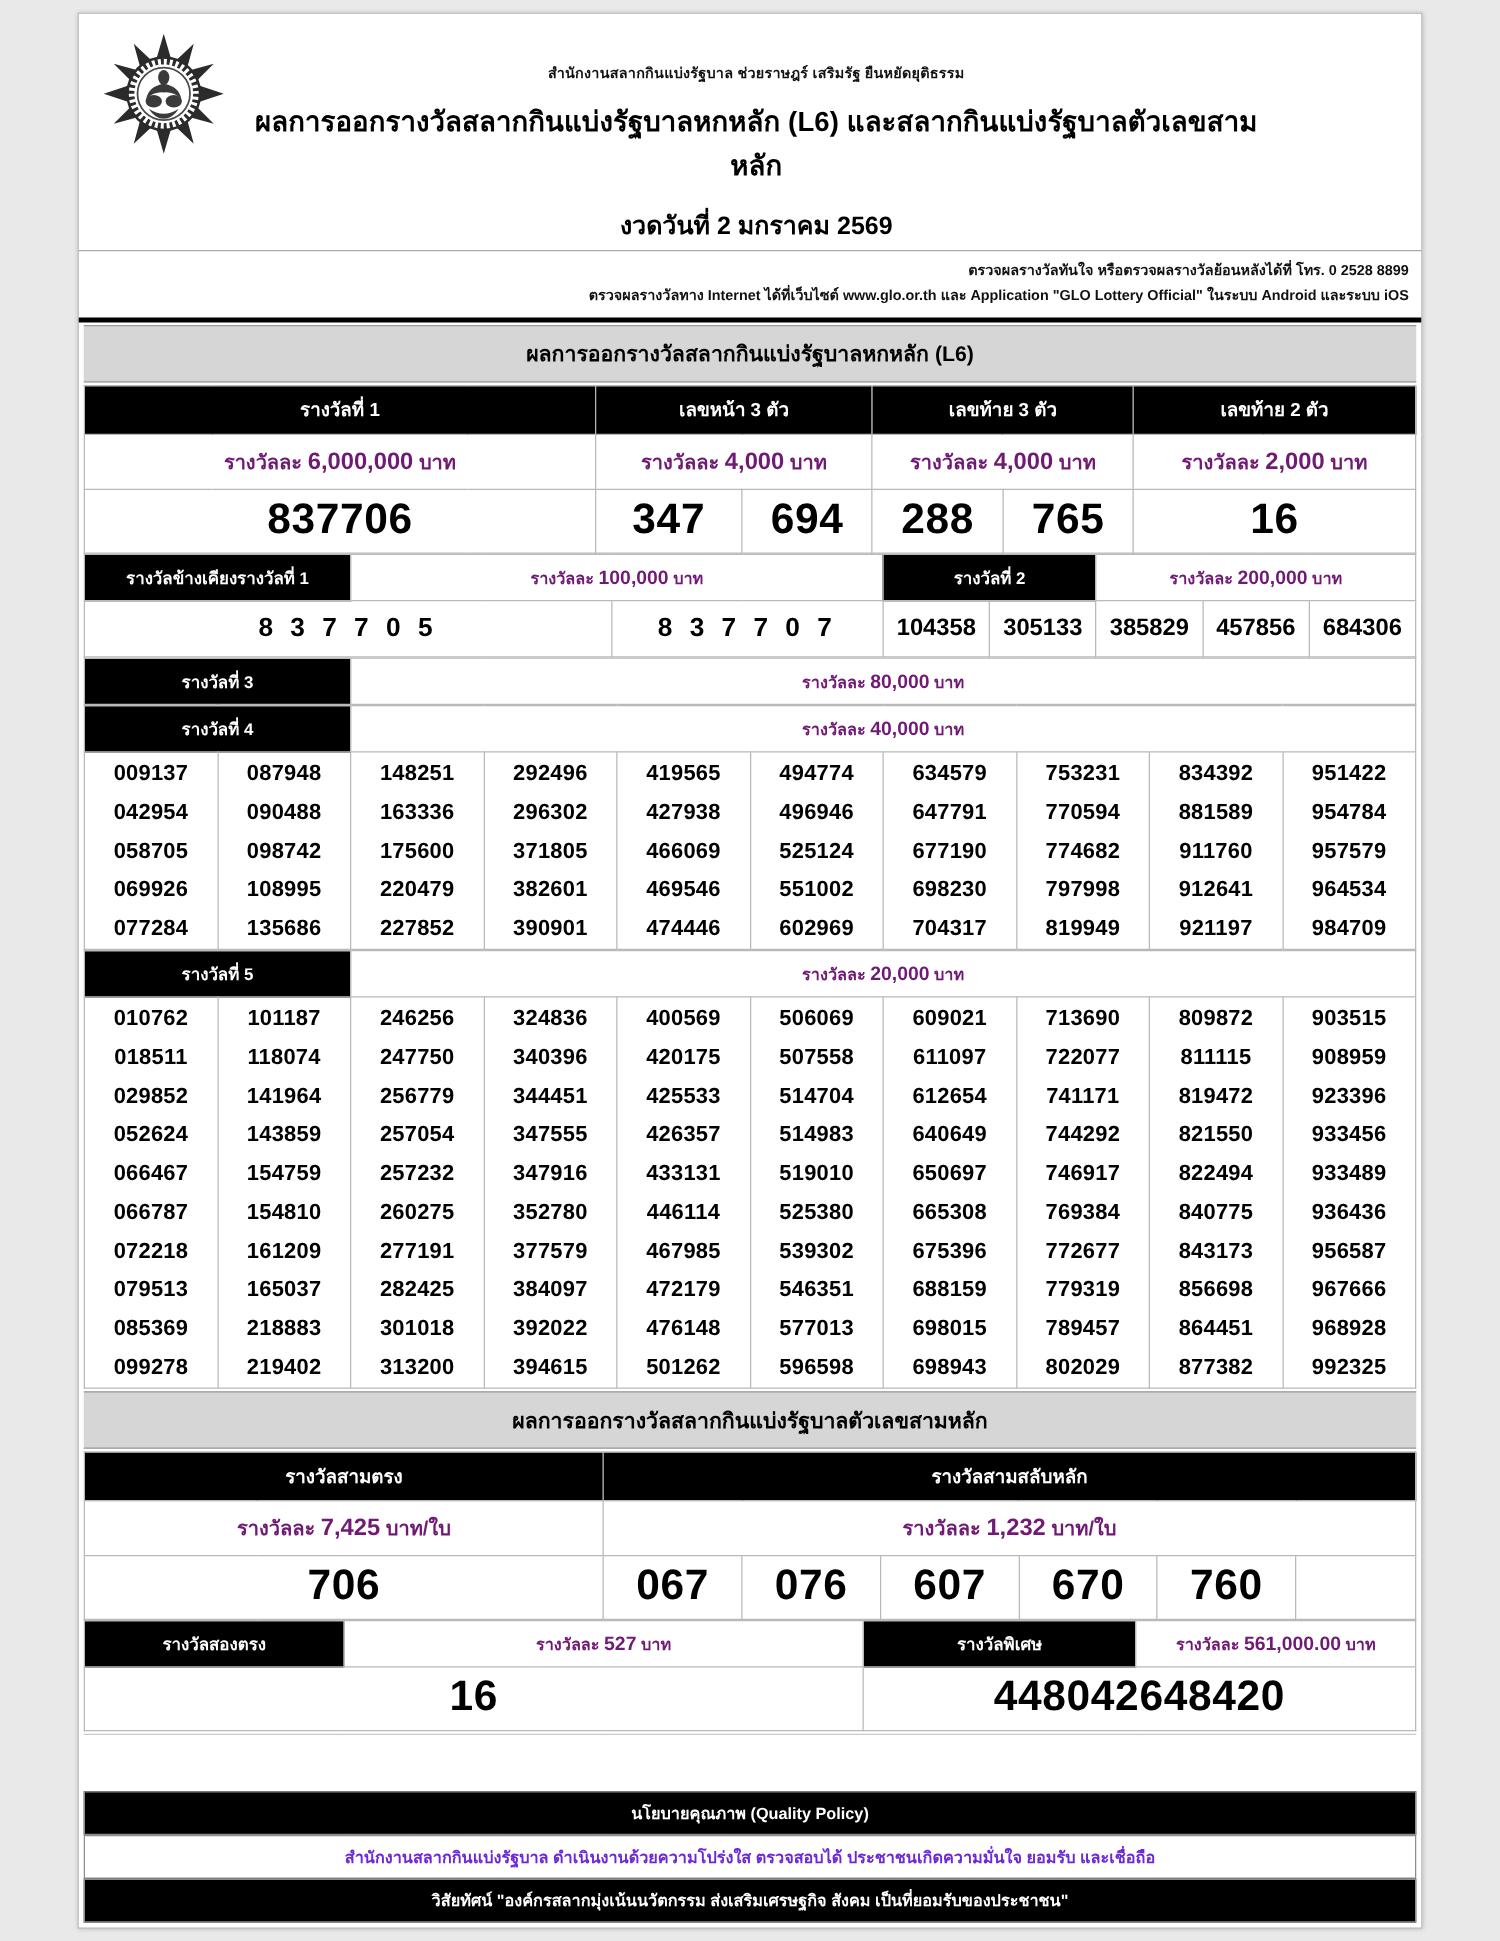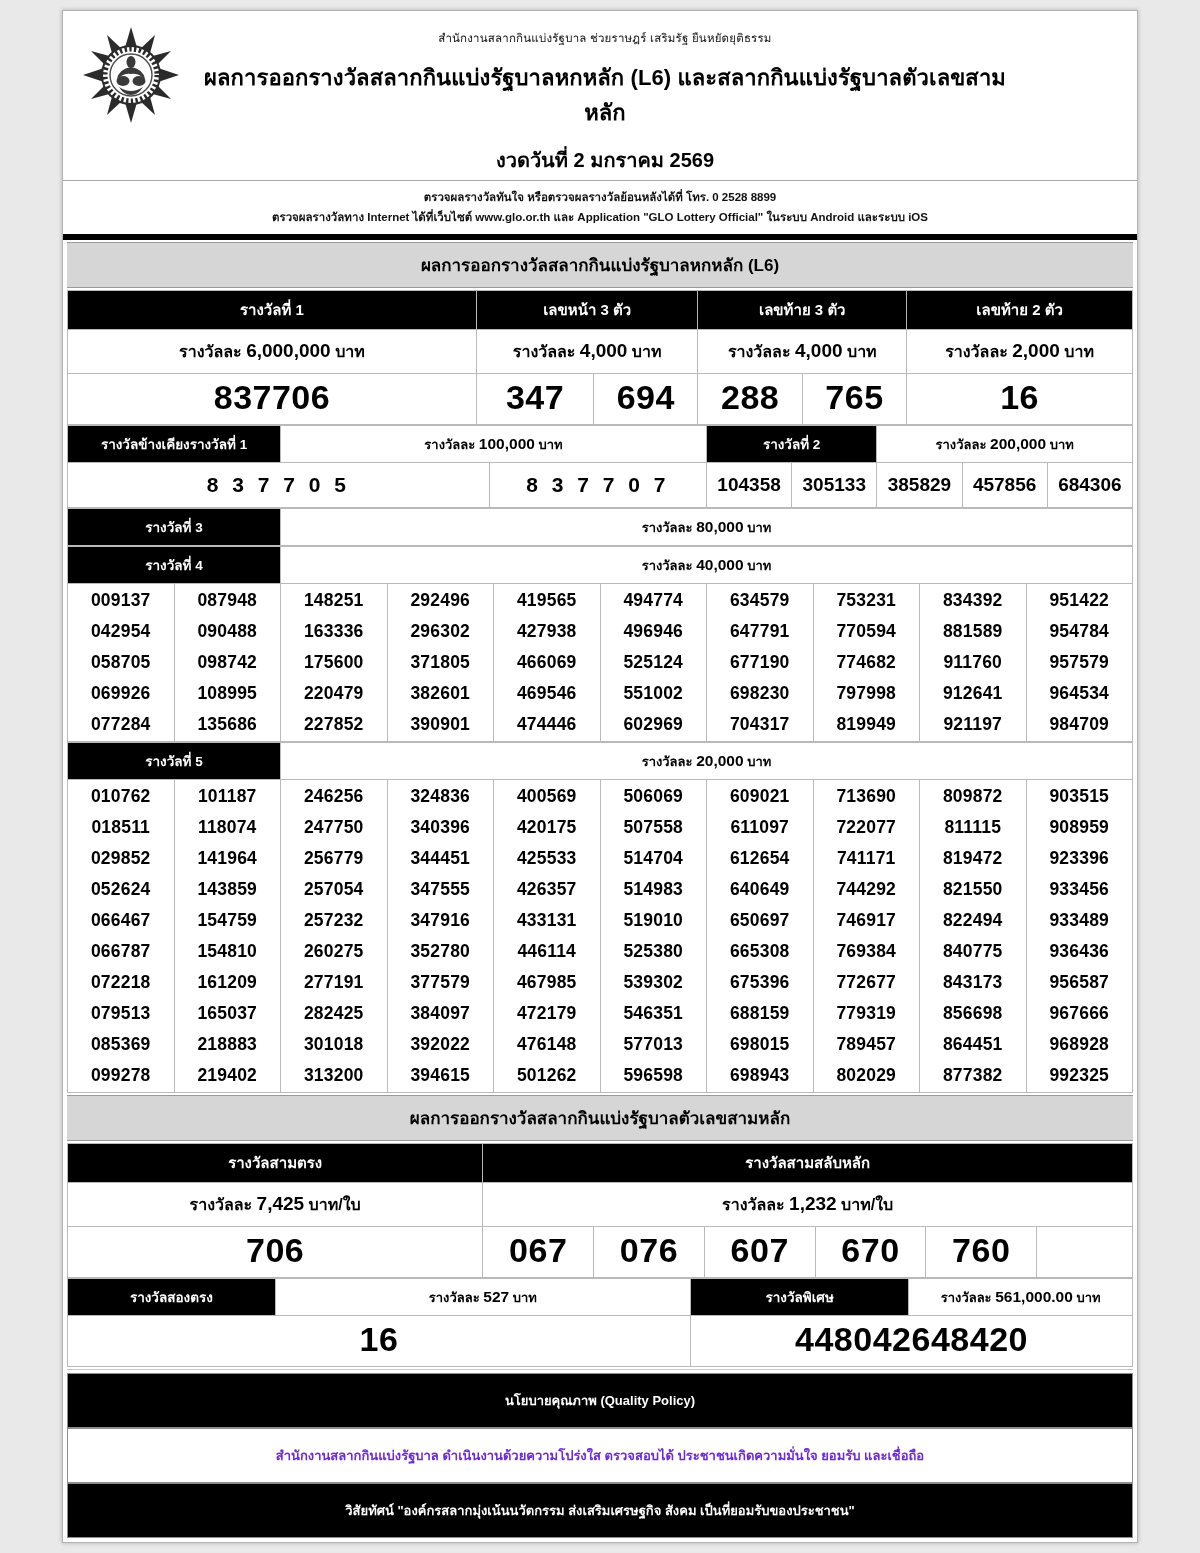--- a/index.html
+++ b/index.html
@@ -28,70 +28,70 @@
   .hdr {
     display: flex; align-items: flex-start;
     padding: 6px 8px 4px 8px;
     border-bottom: 1px solid #aaa;
     min-height: 130px;
   }
   .emblem { width: 120px; flex: 0 0 120px; display: flex; align-items: center; justify-content: center; padding-top: 8px; }
   .hdr-txt { flex: 1; text-align: center; padding-right: 110px; }
   .line-motto {
     font-size: 11.5px; letter-spacing: .2px; color: #111;
-    margin-top: 12px; font-weight: 400;
+    margin-top: 32px; font-weight: 700;
   }
   .line-title {
     font-size: 22px; font-weight: 700; color: #000;
     margin-top: 13px; letter-spacing: .1px;
   }
   .line-date { font-size: 20px; font-weight: 700; color: #000; margin-top: 14px; }
 
   .contact {
-    border-bottom: 6px solid #000000;
+    border-bottom: 4px solid #000000;
     padding: 6px 10px 7px 10px;
-    text-align: center;
+    text-align: right;
   }
   .contact div { font-size: 11.5px; color: #111; font-weight: 600; line-height: 1.75; }
 
   
   .secbar {
     background: #d6d6d6;
     border-top: 1px solid #9a9a9a;
     border-bottom: 1px solid #9a9a9a;
     text-align: center;
     font-size: 17px; font-weight: 700; color: #000;
     padding: 8px 0 9px 0;
     margin: 2px 4px;
   }
 
   table.g { border-collapse: collapse; width: calc(100% - 8px); margin: 0 4px; table-layout: fixed; }
   table.g td { border: 1px solid #b9b9b9; text-align: center; vertical-align: middle; }
 
   .blk { background: #000; color: #fff; font-weight: 700; font-size: 15px; padding: 7px 2px; }
   .blk.sm { font-size: 13.5px; }
-  .rate { background: #fff; color: #000000; font-size: 16px; padding: 9px 2px; font-weight: 600; }
+  .rate { background: #fff; color: #701a75; font-size: 16px; padding: 9px 2px; font-weight: 600; }
   .rate .amt { font-size: 19px; font-weight: 700; }
   .rate.small { font-size: 13px; padding: 7px 2px; }
   .rate.small .amt { font-size: 15.5px; }
   .bignum {
     font-size: 34px; font-weight: 700; color: #000;
     padding: 4px 2px 7px 2px; letter-spacing: .5px;
   }
   .bignum.sp { letter-spacing: 4px; font-size: 21px; font-weight: 700; padding: 10px 2px; }
   .midnum { font-size: 19px; font-weight: 700; padding: 7px 2px; }
   .cell6 { font-size: 17.5px; font-weight: 700; padding: 5px 2px; letter-spacing: .2px; }
 
   .spacer { flex: 1 1 auto; border-top: 1px solid #c9c9c9; margin: 2px 4px 0 4px; }
 
   
   .foot { margin: 0 4px 4px 4px; }
   .foot .r {
     text-align: center; font-size: 13px; font-weight: 600;
-    padding: 16px 4px; border: 1px solid #8d8d8d;
+    padding: 6px 4px; border: 1px solid #8d8d8d;
   }
   .foot .dark { background: #000; color: #fff; }
   .foot .light { background: #fff; color: #6d28d9; }
 </style>
 </head>
 <body>
 
 <div id="page">
   <div id="sheet">
 

